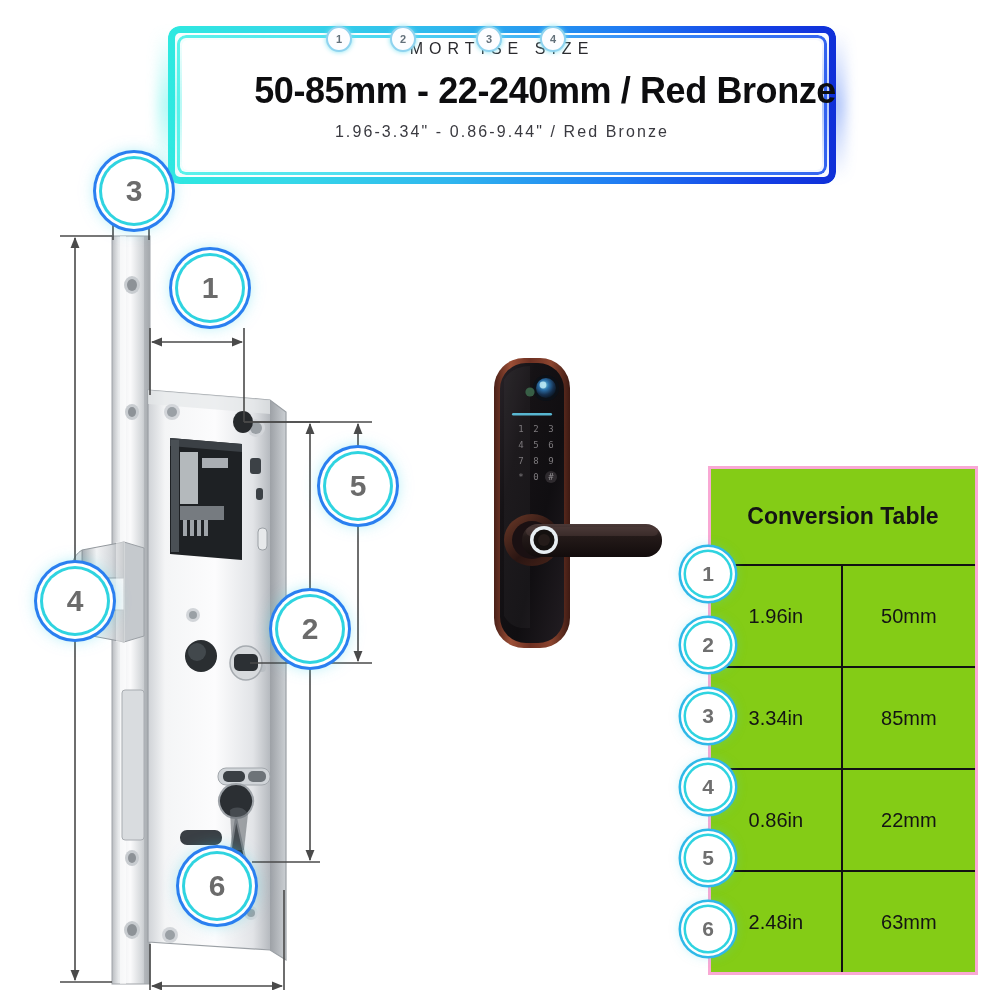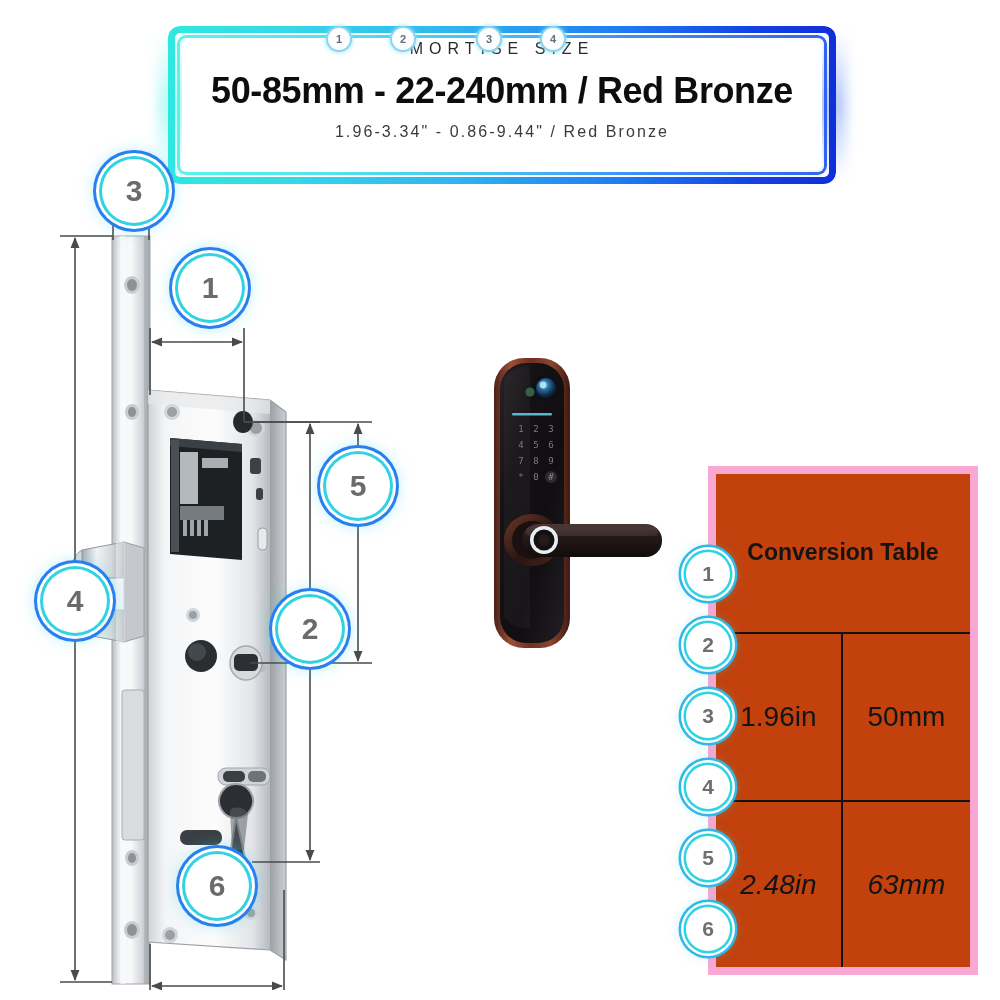--- a/index.html
+++ b/index.html
@@ -65,21 +65,21 @@
 
   .hdr-text{position:absolute;left:0;top:0;width:668px;text-align:center;}
   #header-eyebrow{
     position:absolute;top:14px;left:0;width:100%;
     font-size:16px;letter-spacing:6px;color:#2a2a2e;font-weight:400;
     text-align:center;
   }
   #header-title{
     position:absolute;top:44px;left:0;width:100%;
     font-size:36px;font-weight:700;color:#0d0d0f;letter-spacing:-.4px;
-    text-align:center;white-space:nowrap;
+    text-align:right;white-space:nowrap;
   }
   #header-subtitle{
     position:absolute;top:97px;left:0;width:100%;
     font-size:16px;letter-spacing:2.1px;color:#3a3a40;font-weight:400;
     text-align:center;white-space:nowrap;
   }
 
   
   .hdr-badges{position:absolute;top:163px;left:0;width:668px;height:26px;}
   .mini-badge{
@@ -104,35 +104,35 @@
       0 0 16px 6px rgba(70,215,235,.55);
     z-index:6;
   }
 
   
   #lock-drawing{position:absolute;left:20px;top:190px;width:420px;height:800px;}
 
   
   #conversion-table{
     position:absolute;left:708px;top:466px;width:270px;height:509px;
-    border:8px solid #f9a8d4;box-sizing:border-box;background:#c2410c;
+    border:3px solid #f9a8d4;box-sizing:border-box;background:#84cc16;
     z-index:4;
   }
   #conversion-table table{border-collapse:collapse;width:100%;height:100%;}
   #conversion-table td{
     border:2px solid #121212;text-align:center;color:#141414;
-    font-size:28px;padding:0;height:71px;
+    font-size:20px;padding:0;height:71px;
   }
   #conversion-table td.hdr{
     font-size:23px;font-weight:700;height:68px;border-top:none;
   }
   #conversion-table tr:first-child td{border-top:none;}
   #conversion-table td:first-child{border-left:none;}
   #conversion-table td:last-child{border-right:none;}
-  #conversion-table tr:last-child td{border-bottom:none;font-style:italic;}
+  #conversion-table tr:last-child td{border-bottom:none;}
 
   .table-badges{position:absolute;left:0;top:0;width:0;height:0;}
   .table-badge{
     position:absolute;width:44px;height:44px;border-radius:50%;
     display:flex;align-items:center;justify-content:center;
     background:#ffffff;color:#6f6f6f;font-size:21px;font-weight:700;
     box-shadow:
       0 0 0 2.5px #2fd4e0,
       0 0 0 5px #ffffff,
       0 0 0 7.5px #2fb8e8,
@@ -419,20 +419,28 @@
     <table>
       <tbody>
           <tr>
         <td class="hdr" colspan="2">Conversion Table</td>
       </tr>
       <tr>
         <td>1.96in</td>
         <td>50mm</td>
       </tr>
       <tr>
+        <td>3.34in</td>
+        <td>85mm</td>
+      </tr>
+      <tr>
+        <td>0.86in</td>
+        <td>22mm</td>
+      </tr>
+      <tr>
         <td>2.48in</td>
         <td>63mm</td>
       </tr>
     </tbody>
       </table>
   </div>
 
   <div class="table-badges">
     <div class="table-badge" style="left:686px;top:552px;">1</div>
     <div class="table-badge" style="left:686px;top:623px;">2</div>

